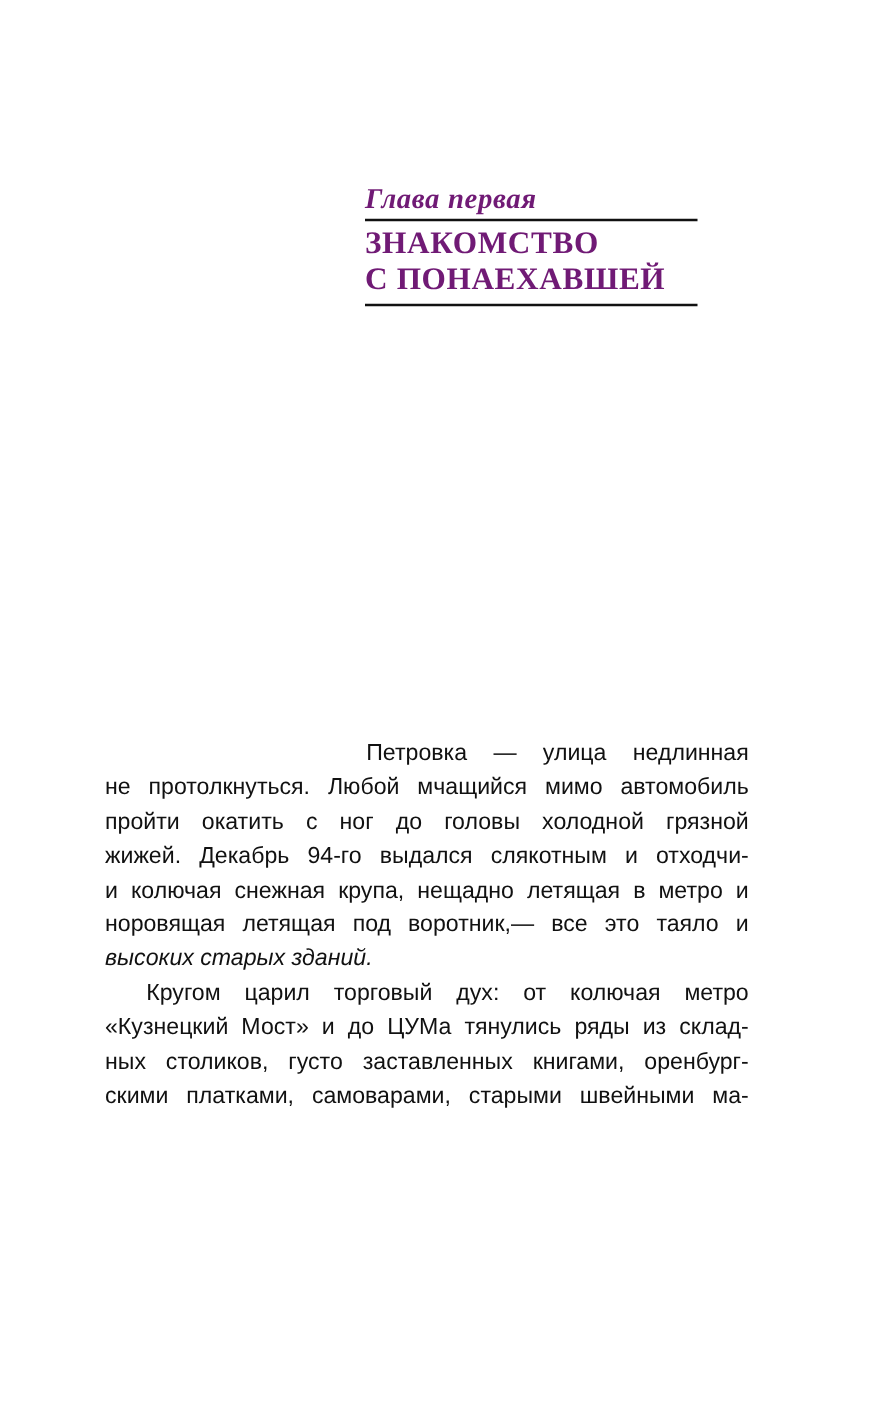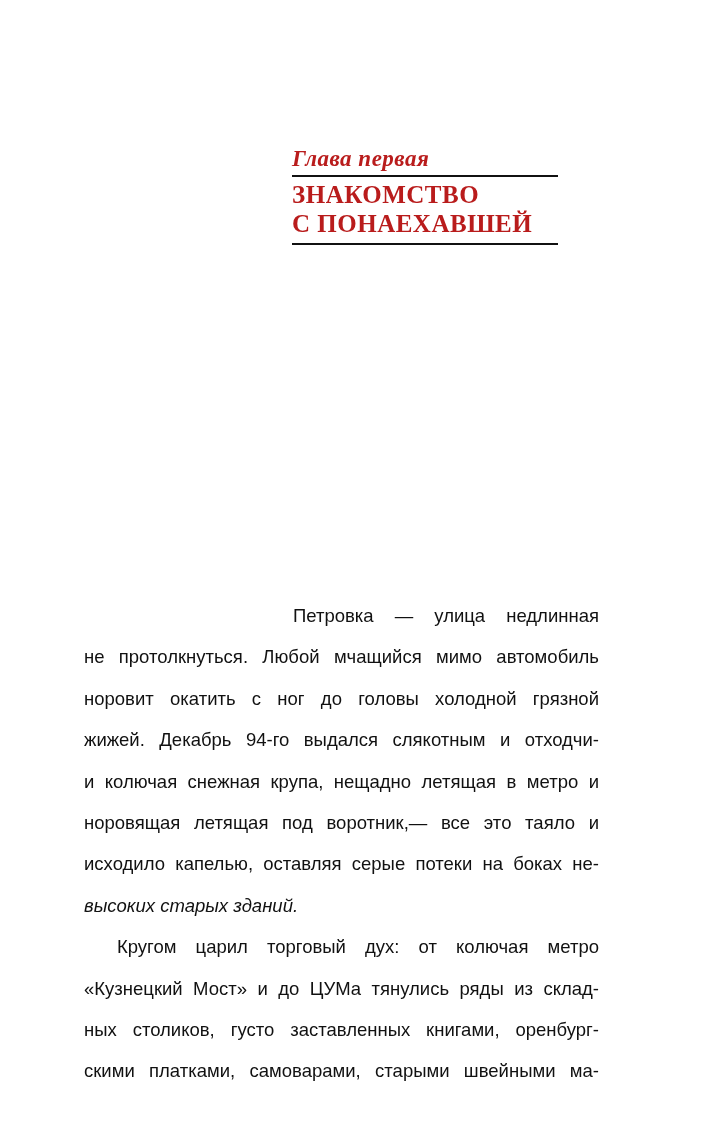--- a/index.html
+++ b/index.html
@@ -13,21 +13,21 @@
     overflow: hidden;
     margin: 0 auto;
   }
   
   .heading-block {
     position: absolute;
     left: 292px;
     top: 146px;
     width: 266px;
     font-family: "Liberation Serif", "DejaVu Serif", serif;
-    color: #b91c1c;
+    color: #701a75;
   }
   .chapter-label {
     font-style: italic;
     font-weight: bold;
     font-size: 23px;
     line-height: 26px;
     letter-spacing: 0.5px;
     margin-bottom: 3px;
   }
   .heading-rule {
@@ -53,21 +53,20 @@
     font-size: 18.5px;
     line-height: 27.4px;
     color: #111111;
   }
   .body-text .line {
     text-align: justify;
     text-align-last: justify;
     white-space: normal;
     height: 27.4px;
     overflow: visible;
-    margin-top: 14px;
   }
   .body-text .line.flush-left {
     text-align: center;
     text-align-last: left;
     font-style: italic;
   }
 </style>
 </head>
 <body>
 
@@ -79,25 +78,24 @@
     <div class="chapter-title">
       <div>ЗНАКОМСТВО</div>
       <div>С ПОНАЕХАВШЕЙ</div>
     </div>
     <hr class="heading-rule">
   </div>
 
   <div class="body-text">
       <div class="line" style="padding-left: 209px;">Петровка — улица недлинная</div>
       <div class="line">не протолкнуться. Любой мчащийся мимо автомобиль</div>
-      <div class="line">норовит окатить с ног до головы холодной грязной</div>
+      <div class="line">пройти окатить с ног до головы холодной грязной</div>
       <div class="line">жижей. Декабрь 94-го выдался слякотным и отходчи-</div>
       <div class="line">и колючая снежная крупа, нещадно летящая в метро и</div>
       <div class="line">норовящая летящая под воротник,— все это таяло и</div>
-      <div class="line">исходило капелью, оставляя серые потеки на боках не-</div>
       <div class="line flush-left">высоких старых зданий.</div>
       <div class="line" style="padding-left: 33px;">Кругом царил торговый дух: от колючая метро</div>
       <div class="line">«Кузнецкий Мост» и до ЦУМа тянулись ряды из склад-</div>
       <div class="line">ных столиков, густо заставленных книгами, оренбург-</div>
       <div class="line">скими платками, самоварами, старыми швейными ма-</div>
     </div>
 
 </div>
 
 </body></html>

